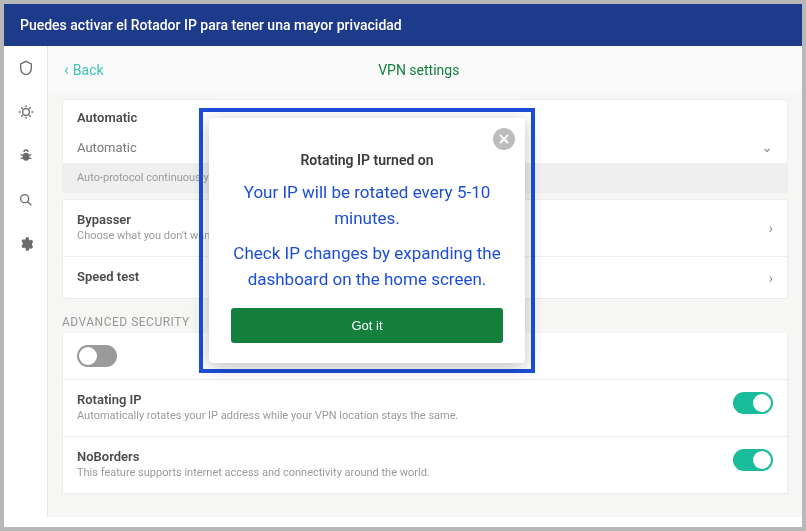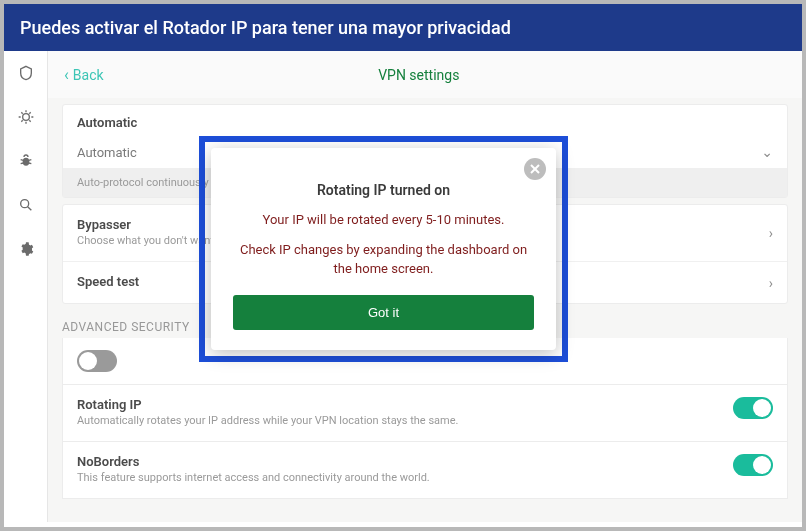--- a/index.html
+++ b/index.html
@@ -13,21 +13,21 @@
     .frame {
       width: 806px;
       height: 531px;
       border: 4px solid #b8b8b8;
       background: #fff;
       position: relative;
     }
     .banner {
       background: #1e3a8a;
       color: #fff;
-      font-size: 18px;
+      font-size: 14px;
       font-weight: 500;
       padding: 12px 16px;
       line-height: 1.3;
     }
     .app {
       display: flex;
       height: calc(100% - 52px);
       background: #f8f8f7;
     }
     .sidebar {
@@ -186,24 +186,24 @@
     .modal-overlay {
       position: absolute;
       inset: 0;
       display: flex;
       align-items: center;
       justify-content: center;
       z-index: 1;
     }
     .modal-box {
       position: absolute;
-      top: 132px;
+      top: 104px;
       left: 195px;
-      width: 369px;
-      border: 6px solid #1d4ed8;
+      width: 336px;
+      border: 4px solid #1d4ed8;
     }
     .modal {
       background: #fff;
       border-radius: 4px;
       padding: 16px 22px 20px;
       text-align: center;
       position: relative;
       box-shadow: 0 4px 18px rgba(0,0,0,0.25);
       margin: 6px;
     }
@@ -223,22 +223,22 @@
       align-items: center;
       justify-content: center;
     }
     .modal-title {
       font-size: 14px;
       font-weight: 600;
       color: #3b3b3b;
       margin: 18px 0 12px;
     }
     .modal-text {
-      color: #7f1d1d;
-      font-size: 13px;
+      color: #1d4ed8;
+      font-size: 17px;
       line-height: 1.5;
       margin-bottom: 10px;
     }
     .modal-btn {
       background: #15803d;
       color: #fff;
       border: none;
       border-radius: 3px;
       padding: 10px 0;
       width: 100%;

